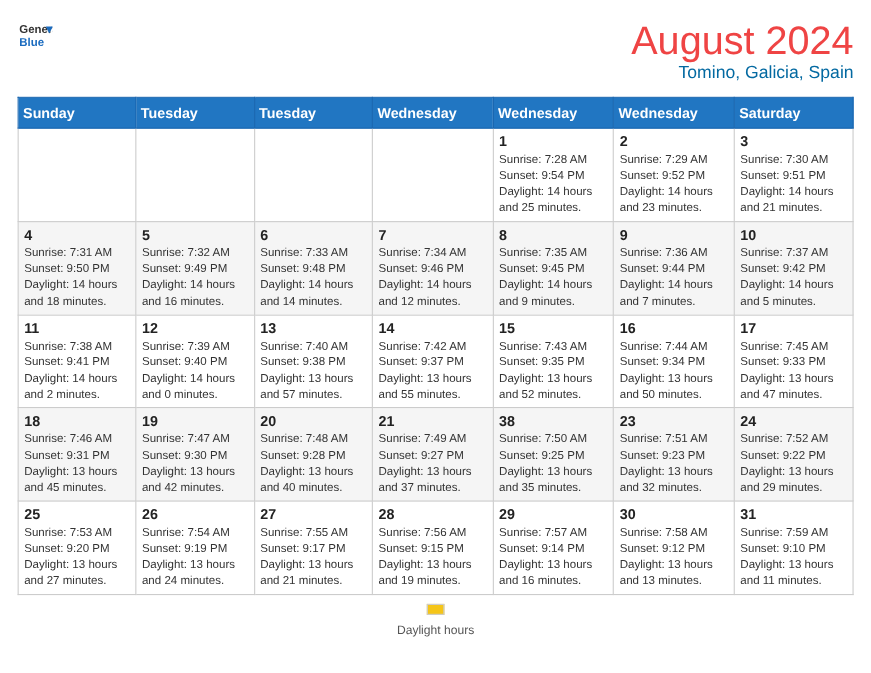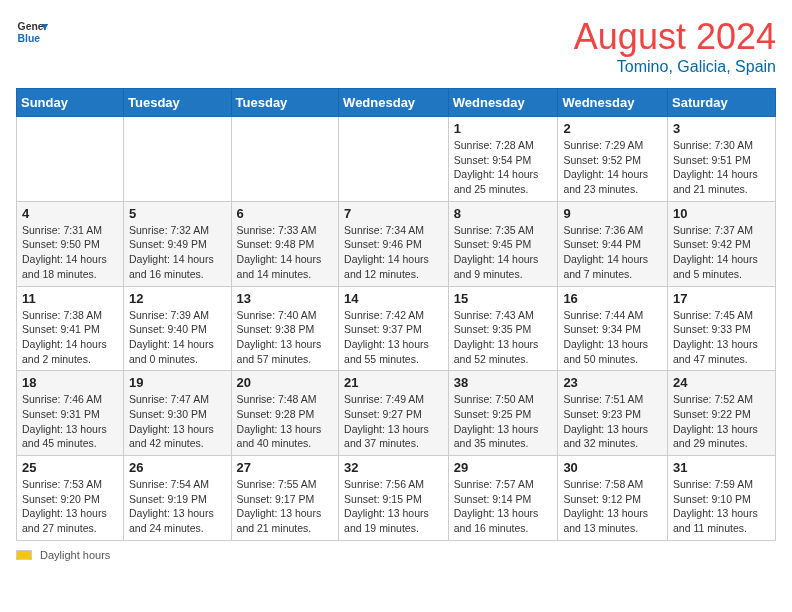--- a/index.html
+++ b/index.html
@@ -78,20 +78,21 @@
       font-size: 10.5px;
       line-height: 1.4;
     }
     .footer {
       margin-top: 8px;
       font-size: 11px;
       color: #555;
       display: flex;
       align-items: center;
       gap: 8px;
+      flex-direction: column;
     }
     .daylight-bar {
       display: inline-block;
       width: 16px;
       height: 10px;
       background: #f5c518;
       border: 1px solid #ccc;
       vertical-align: middle;
     }
   </style>
@@ -240,21 +241,21 @@
         </td>
         <td>
           <div class="day-num">26</div>
           <div class="day-info">Sunrise: 7:54 AM<br>Sunset: 9:19 PM<br>Daylight: 13 hours and 24 minutes.</div>
         </td>
         <td>
           <div class="day-num">27</div>
           <div class="day-info">Sunrise: 7:55 AM<br>Sunset: 9:17 PM<br>Daylight: 13 hours and 21 minutes.</div>
         </td>
         <td>
-          <div class="day-num">32</div>
+          <div class="day-num">28</div>
           <div class="day-info">Sunrise: 7:56 AM<br>Sunset: 9:15 PM<br>Daylight: 13 hours and 19 minutes.</div>
         </td>
         <td>
           <div class="day-num">29</div>
           <div class="day-info">Sunrise: 7:57 AM<br>Sunset: 9:14 PM<br>Daylight: 13 hours and 16 minutes.</div>
         </td>
         <td>
           <div class="day-num">30</div>
           <div class="day-info">Sunrise: 7:58 AM<br>Sunset: 9:12 PM<br>Daylight: 13 hours and 13 minutes.</div>
         </td>

